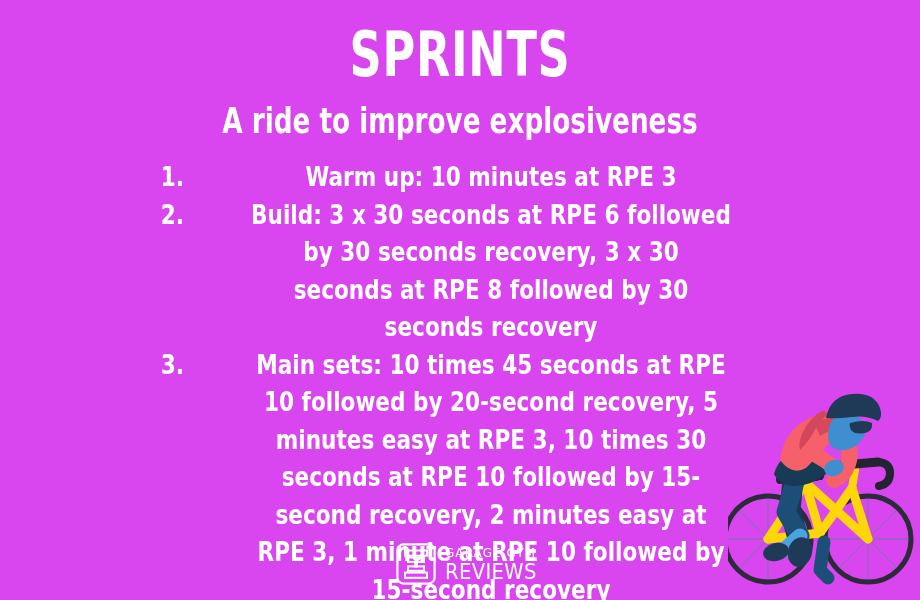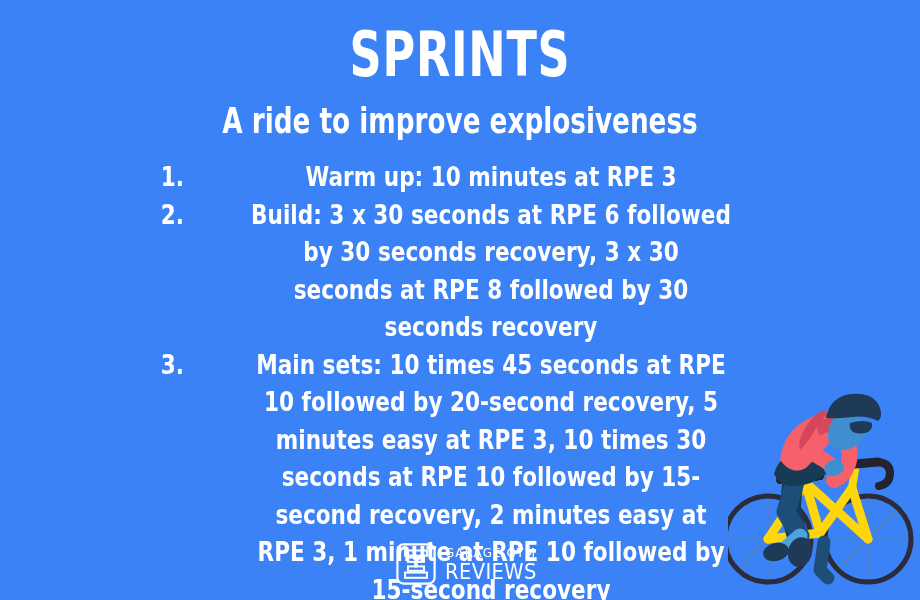--- a/index.html
+++ b/index.html
@@ -10,21 +10,21 @@
     width: 920px;
     height: 600px;
     overflow: hidden;
     font-family: "Liberation Sans", sans-serif;
   }
 
   #poster {
     position: relative;
     width: 920px;
     height: 600px;
-    background: #3b82f6;
+    background: #d946ef;
     overflow: hidden;
   }
 
   
   #title {
     position: absolute;
     top: 22px;
     left: 0;
     width: 920px;
     text-align: center;

